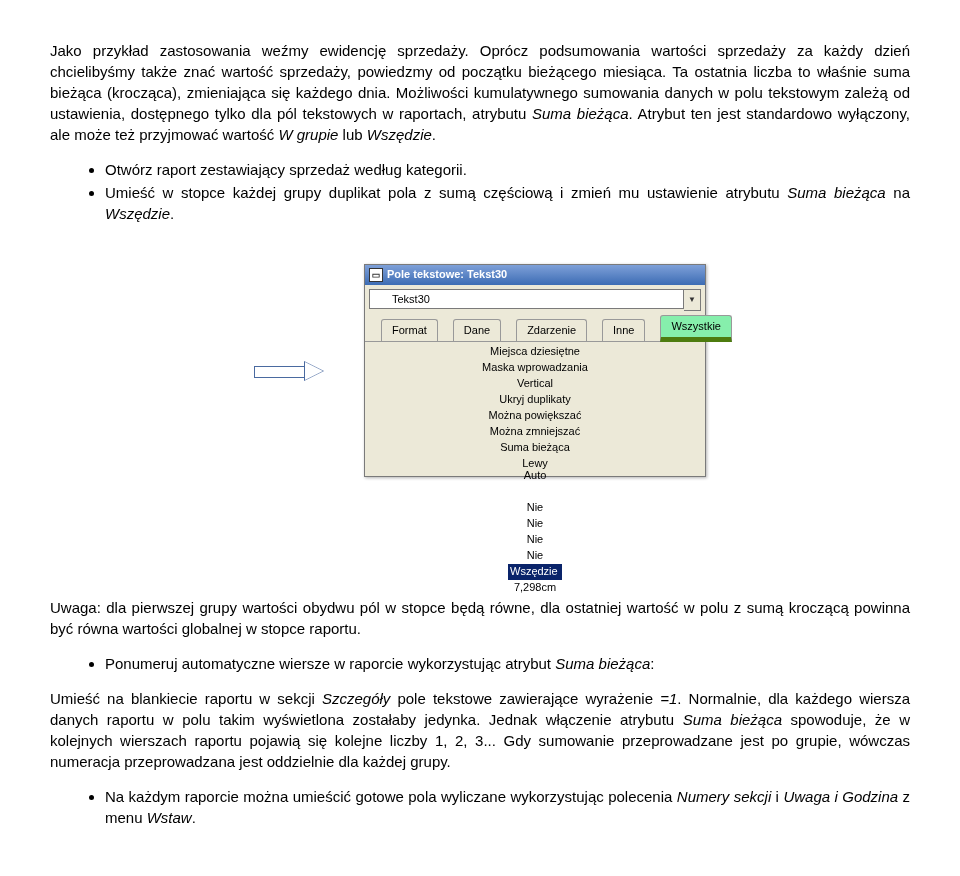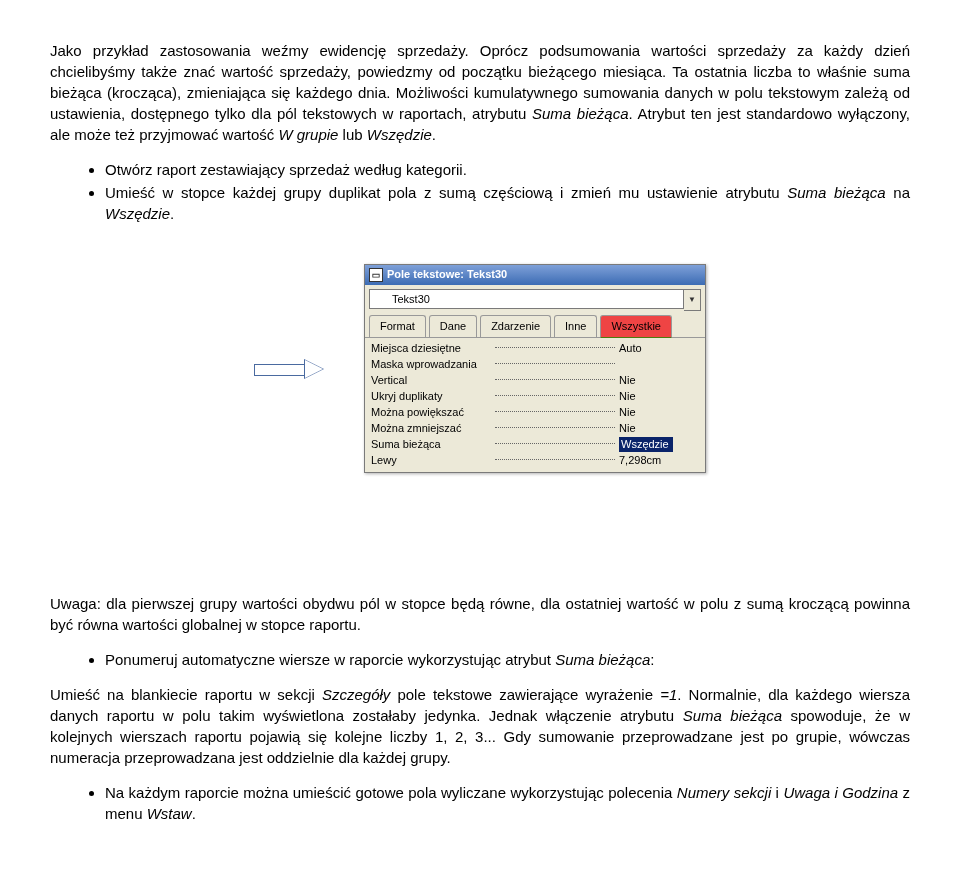--- a/index.html
+++ b/index.html
@@ -117,49 +117,50 @@
     border: 1px solid #7a7a7a;
     border-left: none;
     background: #ece9d8;
     display: flex;
     align-items: center;
     justify-content: center;
   }
   .propwin .tabs {
     display: flex;
     align-items: flex-end;
-    padding: 0 4px;
-    gap: 4px;
+    padding: 0 16px;
+    gap: 16px;
     border-bottom: 1px solid #999;
     background: #ece9d8;
   }
   .propwin .tabs .tab {
     padding: 3px 10px 3px 10px;
     border: 1px solid #999;
     border-bottom: none;
     background: #ece9d8;
     border-radius: 3px 3px 0 0;
     margin-right: -1px;
     position: relative;
   }
   .propwin .tabs .tab.active {
-    background: #ef4444;
+    background: #86efac;
     z-index: 2;
-    border-bottom: 1px solid #4d7c0f;
+    border-bottom: 5px solid #4d7c0f;
     margin-bottom: -1px;
   }
   .propwin .propbody {
     background: #ece9d8;
     padding: 2px 6px 4px 6px;
   }
   .propwin .propitem {
     display: flex;
     align-items: center;
     height: 16px;
     font-size: 11px;
+    flex-direction: column;
   }
   .propwin .propitem .plabel {
     flex: 0 0 120px;
     white-space: nowrap;
     overflow: hidden;
   }
   .propwin .propitem .dots {
     flex: 1;
     border-bottom: 1px dotted #666;
     margin: 0 4px 3px 4px;

